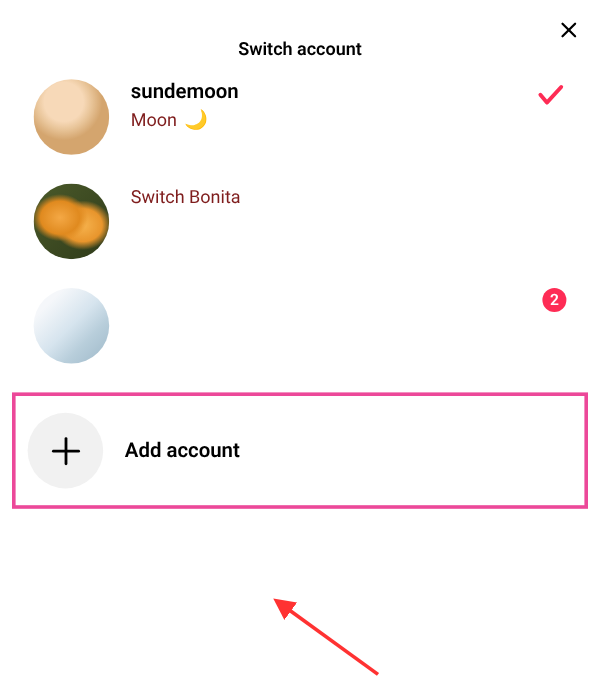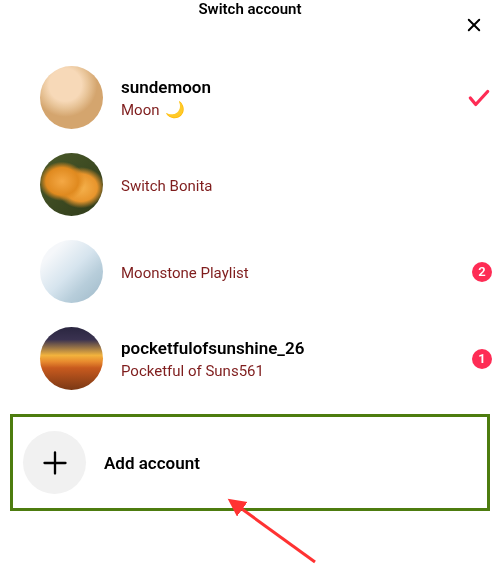--- a/index.html
+++ b/index.html
@@ -9,21 +9,21 @@
     }
     body {
       font-family: -apple-system, BlinkMacSystemFont, "Segoe UI", Roboto, Helvetica, Arial, sans-serif;
       background: #fff;
       width: 500px;
       height: 574px;
       position: relative;
     }
     .header {
       display: flex;
-      align-items: flex-start;
+      align-items: flex-end;
       justify-content: center;
       height: 50px;
       position: relative;
     }
     .header-title {
       font-size: 15px;
       font-weight: 600;
       color: #000;
     }
     .close-btn {
@@ -40,24 +40,23 @@
     }
     .close-btn svg {
       width: 18px;
       height: 18px;
     }
     .accounts-list {
       padding: 4px 0;
     }
     .account-row {
       display: flex;
-      align-items: center;
-      padding: 12px 8px;
+      align-items: flex-start;
+      padding: 12px 28px;
       cursor: pointer;
-      margin-left: 32px;
     }
     .avatar {
       width: 63px;
       height: 63px;
       border-radius: 50%;
       flex-shrink: 0;
       margin-right: 18px;
     }
     .avatar.child {
       background: radial-gradient(circle at 40% 30%, #f7d9b8 28%, #e8c498 40%, #d4a56e 55%), linear-gradient(135deg, #f5e4c8, #e0b480);
@@ -103,21 +102,21 @@
       background: #fe2c55;
       color: #fff;
       font-size: 13px;
       font-weight: 600;
       display: flex;
       align-items: center;
       justify-content: center;
       flex-shrink: 0;
     }
     .add-account-wrapper {
-      border: 3px solid #4d7c0f;
+      border: 3px solid #ec4899;
       margin: 8px 10px 0 10px;
       padding: 14px 10px;
       display: flex;
       align-items: center;
       cursor: pointer;
     }
     .plus-circle {
       width: 63px;
       height: 63px;
       border-radius: 50%;
@@ -178,33 +177,24 @@
   <div class="account-row">
     <div class="avatar flowers"></div>
     <div class="account-info">
       <span class="displayname">Switch Bonita</span>
     </div>
   </div>
 
   <div class="account-row">
     <div class="avatar praying"></div>
     <div class="account-info">
-      <span class="displayname">Moonstone Playlist</span>
     </div>
     <span class="badge">2</span>
   </div>
 
-  <div class="account-row">
-    <div class="avatar sunset"></div>
-    <div class="account-info">
-      <span class="username">pocketfulofsunshine_26</span>
-      <span class="displayname">Pocketful of Suns561</span>
-    </div>
-    <span class="badge">1</span>
-  </div>
 
 </div>
 
 <div class="add-account-wrapper">
   <div class="plus-circle">
     <svg viewBox="0 0 24 24" fill="none" stroke="#000" stroke-width="2" stroke-linecap="round">
       <line x1="12" y1="3" x2="12" y2="21"></line>
       <line x1="3" y1="12" x2="21" y2="12"></line>
     </svg>
   </div>

